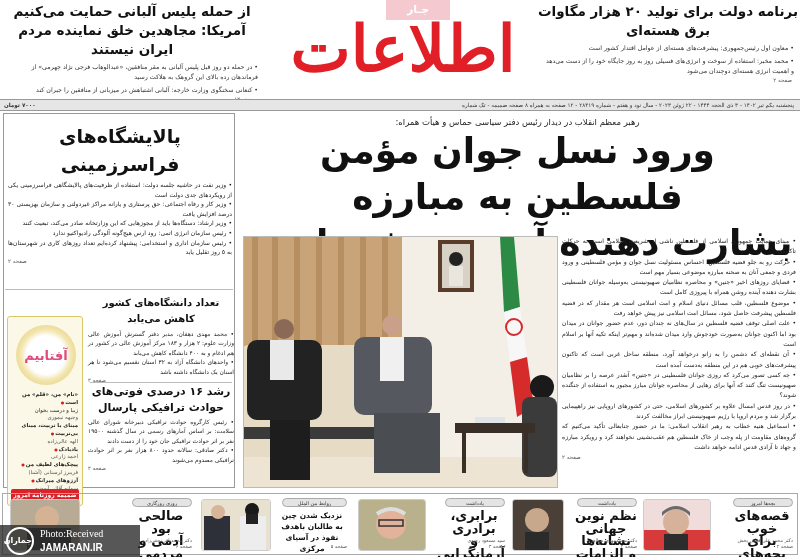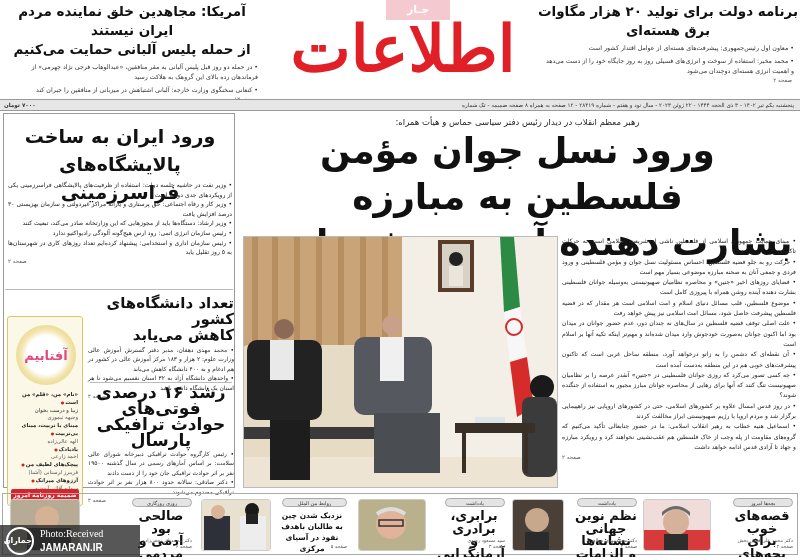--- a/index.html
+++ b/index.html
@@ -40,25 +40,25 @@
   .supplement { position: absolute; left: 7px; top: 296px; width: 76px; height: 190px; border: 1px solid #d9c86a; border-radius: 3px; background: #fbf8e8; margin-top: 20px; }
   .sup-logo { position: absolute; left: 8px; top: 8px; width: 60px; height: 60px; border-radius: 50%; background: radial-gradient(circle, #fff 45%, #f2e5b0 60%, #ecd98c 75%, #fff 100%); display: flex; align-items: center; justify-content: center; }
   .sup-logo span { font-size: 13px; font-weight: bold; color: #e24a7b; }
   .sup-list { position: absolute; top: 74px; right: 4px; width: 68px; font-size: 5.4px; line-height: 7.8px; color: #222; }
   .sup-list .t { font-weight: bold; }
   .sup-list .t::after { content: "●"; color: #d62020; font-size: 4px; margin-right: 1px; }
   .sup-list .a { color: #555; }
   .sup-banner { position: absolute; left: 3px; bottom: 4px; width: 68px; height: 12px; background: #d9222a; color: #fff; font-size: 6px; font-weight: bold; text-align: center; line-height: 12px; border-radius: 2px; }
 
   .uni-story { position: absolute; left: 88px; top: 295px; width: 146px; }
-  .uni-story h3 { font-weight: bold; font-size: 15px; line-height: 16px; }
+  .uni-story h3 { font-weight: bold; font-size: 10px; line-height: 16px; text-align: center; }
   .uni-story .b { font-size: 5.9px; line-height: 9.4px; text-align: justify; color: #222; margin-top: 3px; }
   .uni-story .pg { font-size: 5.3px; color: #555; text-align: left; }
   .traffic-story { position: absolute; left: 88px; top: 384px; width: 146px; }
-  .traffic-story h3 { font-weight: bold; font-size: 17px; line-height: 16px; text-align: center; }
+  .traffic-story h3 { font-weight: bold; font-size: 11px; line-height: 16px; text-align: center; }
   .traffic-story .b { font-size: 5.9px; line-height: 9.4px; text-align: justify; color: #222; margin-top: 2px; }
   .traffic-story .pg { font-size: 5.3px; color: #555; text-align: left; }
 
   
   .bottom { position: absolute; left: 2px; top: 493px; width: 796px; height: 62px; border: 1px solid #aaa; }
   .bcard { position: absolute; top: 2px; height: 57px; }
   .bimg { position: absolute; top: 3px; border: 1px solid #ccc; border-radius: 3px; overflow: hidden; }
   .btag { position: absolute; top: 2px; height: 9px; border-radius: 5px; background: #e4e4e4; border: 1px solid #aaa; font-size: 5px; line-height: 8px; text-align: center; color: #333; }
   .btitle { position: absolute; top: 14px; font-weight: bold; font-size: 13px; line-height: 12.5px; text-align: center; color: #111; }
   .bauthor { position: absolute; font-size: 4.8px; color: #555; text-align: right; }
@@ -67,22 +67,22 @@
   .watermark .circle { position: absolute; left: 6px; top: 2px; width: 28px; height: 28px; border-radius: 50%; border: 2px solid #fff; font-size: 8px; text-align: left; line-height: 24px; font-weight: bold; }
   .watermark .l1 { position: absolute; left: 40px; top: 3px; font-size: 10px; direction: ltr; font-family: Liberation Serif, serif; }
   .watermark .l2 { position: absolute; left: 40px; top: 17px; font-size: 10px; direction: ltr; font-family: "Liberation Sans", sans-serif; font-weight: bold; }
 
   .hr { position: absolute; height: 1px; background: #bbb; }
 </style>
 </head>
 <body>
 
 <div id="top-left" class="top-story">
+  <h2>از حمله پلیس آلبانی حمایت می‌کنیم</h2>
   <h2>آمریکا: مجاهدین خلق نماینده مردم ایران نیستند</h2>
-  <h2>از حمله پلیس آلبانی حمایت می‌کنیم</h2>
   <div class="bul">• در حمله دو روز قبل پلیس آلبانی به مقر منافقین، «عبدالوهاب فرجی نژاد چهرمی» از فرماندهان رده بالای این گروهک به هلاکت رسید</div>
   <div class="bul">• کنعانی سخنگوی وزارت خارجه: آلبانی اشتباهش در میزبانی از منافقین را جبران کند</div>
   <div class="pg">صفحه ۱۲</div>
 </div>
 
 <div class="masthead">
   <div class="tag">جـار</div>
   <div class="logo">اطلاعات</div>
 </div>
 
@@ -160,21 +160,20 @@
   <p>• علت اصلی توقف قضیه فلسطین در سال‌های نه چندان دور، عدم حضور جوانان در میدان بود اما اکنون جوانان به‌صورت خودجوش وارد میدان شده‌اند و مهم‌تر اینکه تکیه آنها بر اسلام است</p>
   <p>• آن نقطه‌ای که دشمن را به زانو درخواهد آورد، منطقه ساحل غربی است که تاکنون پیشرفت‌های خوبی هم در این منطقه به‌دست آمده است</p>
   <p>• چه کسی تصور می‌کرد که روزی جوانان فلسطینی در «جنین» آنقدر عرصه را بر نظامیان صهیونیست تنگ کنند که آنها برای رهایی از محاصره جوانان مبارز مجبور به استفاده از جنگنده شوند؟</p>
   <p>• در روز قدس امسال علاوه بر کشورهای اسلامی، حتی در کشورهای اروپایی نیز راهپیمایی برگزار شد و مردم اروپا با رژیم صهیونیستی ابراز مخالفت کردند</p>
   <p>• اسماعیل هنیه خطاب به رهبر انقلاب اسلامی: ما در حضور جنابعالی تأکید می‌کنیم که گروه‌های مقاومت از پله وجب از خاک فلسطین هم عقب‌نشینی نخواهند کرد و رویکرد مبارزه و جهاد تا آزادی قدس ادامه خواهد داشت</p>
   <div class="pg">صفحه ۲</div>
 </div>
 
 <div class="left-box">
   <div class="lb-headline">
-    <div>ورود ایران به ساخت</div>
     <div>پالایشگاه‌های فراسرزمینی</div>
   </div>
   <div class="lb-bullets">
     <div>• وزیر نفت در حاشیه جلسه دولت: استفاده از ظرفیت‌های پالایشگاهی فراسرزمینی یکی از رویکردهای جدی دولت است</div>
     <div>• وزیر کار و رفاه اجتماعی: حق پرستاری و یارانه مراکز غیردولتی و سازمان بهزیستی ۳۰ درصد افزایش یافت</div>
     <div>• وزیر ارشاد: دستگاه‌ها باید از مجوزهایی که این وزارتخانه صادر می‌کند، تبعیت کنند</div>
     <div>• رئیس سازمان انرژی اتمی: رود ارس هیچ‌گونه آلودگی رادیواکتیو ندارد</div>
     <div>• رئیس سازمان اداری و استخدامی: پیشنهاد کرده‌ایم تعداد روزهای کاری در شهرستان‌ها به ۵ روز تقلیل یابد</div>
     <div class="pg">صفحه ۲</div>
   </div>

